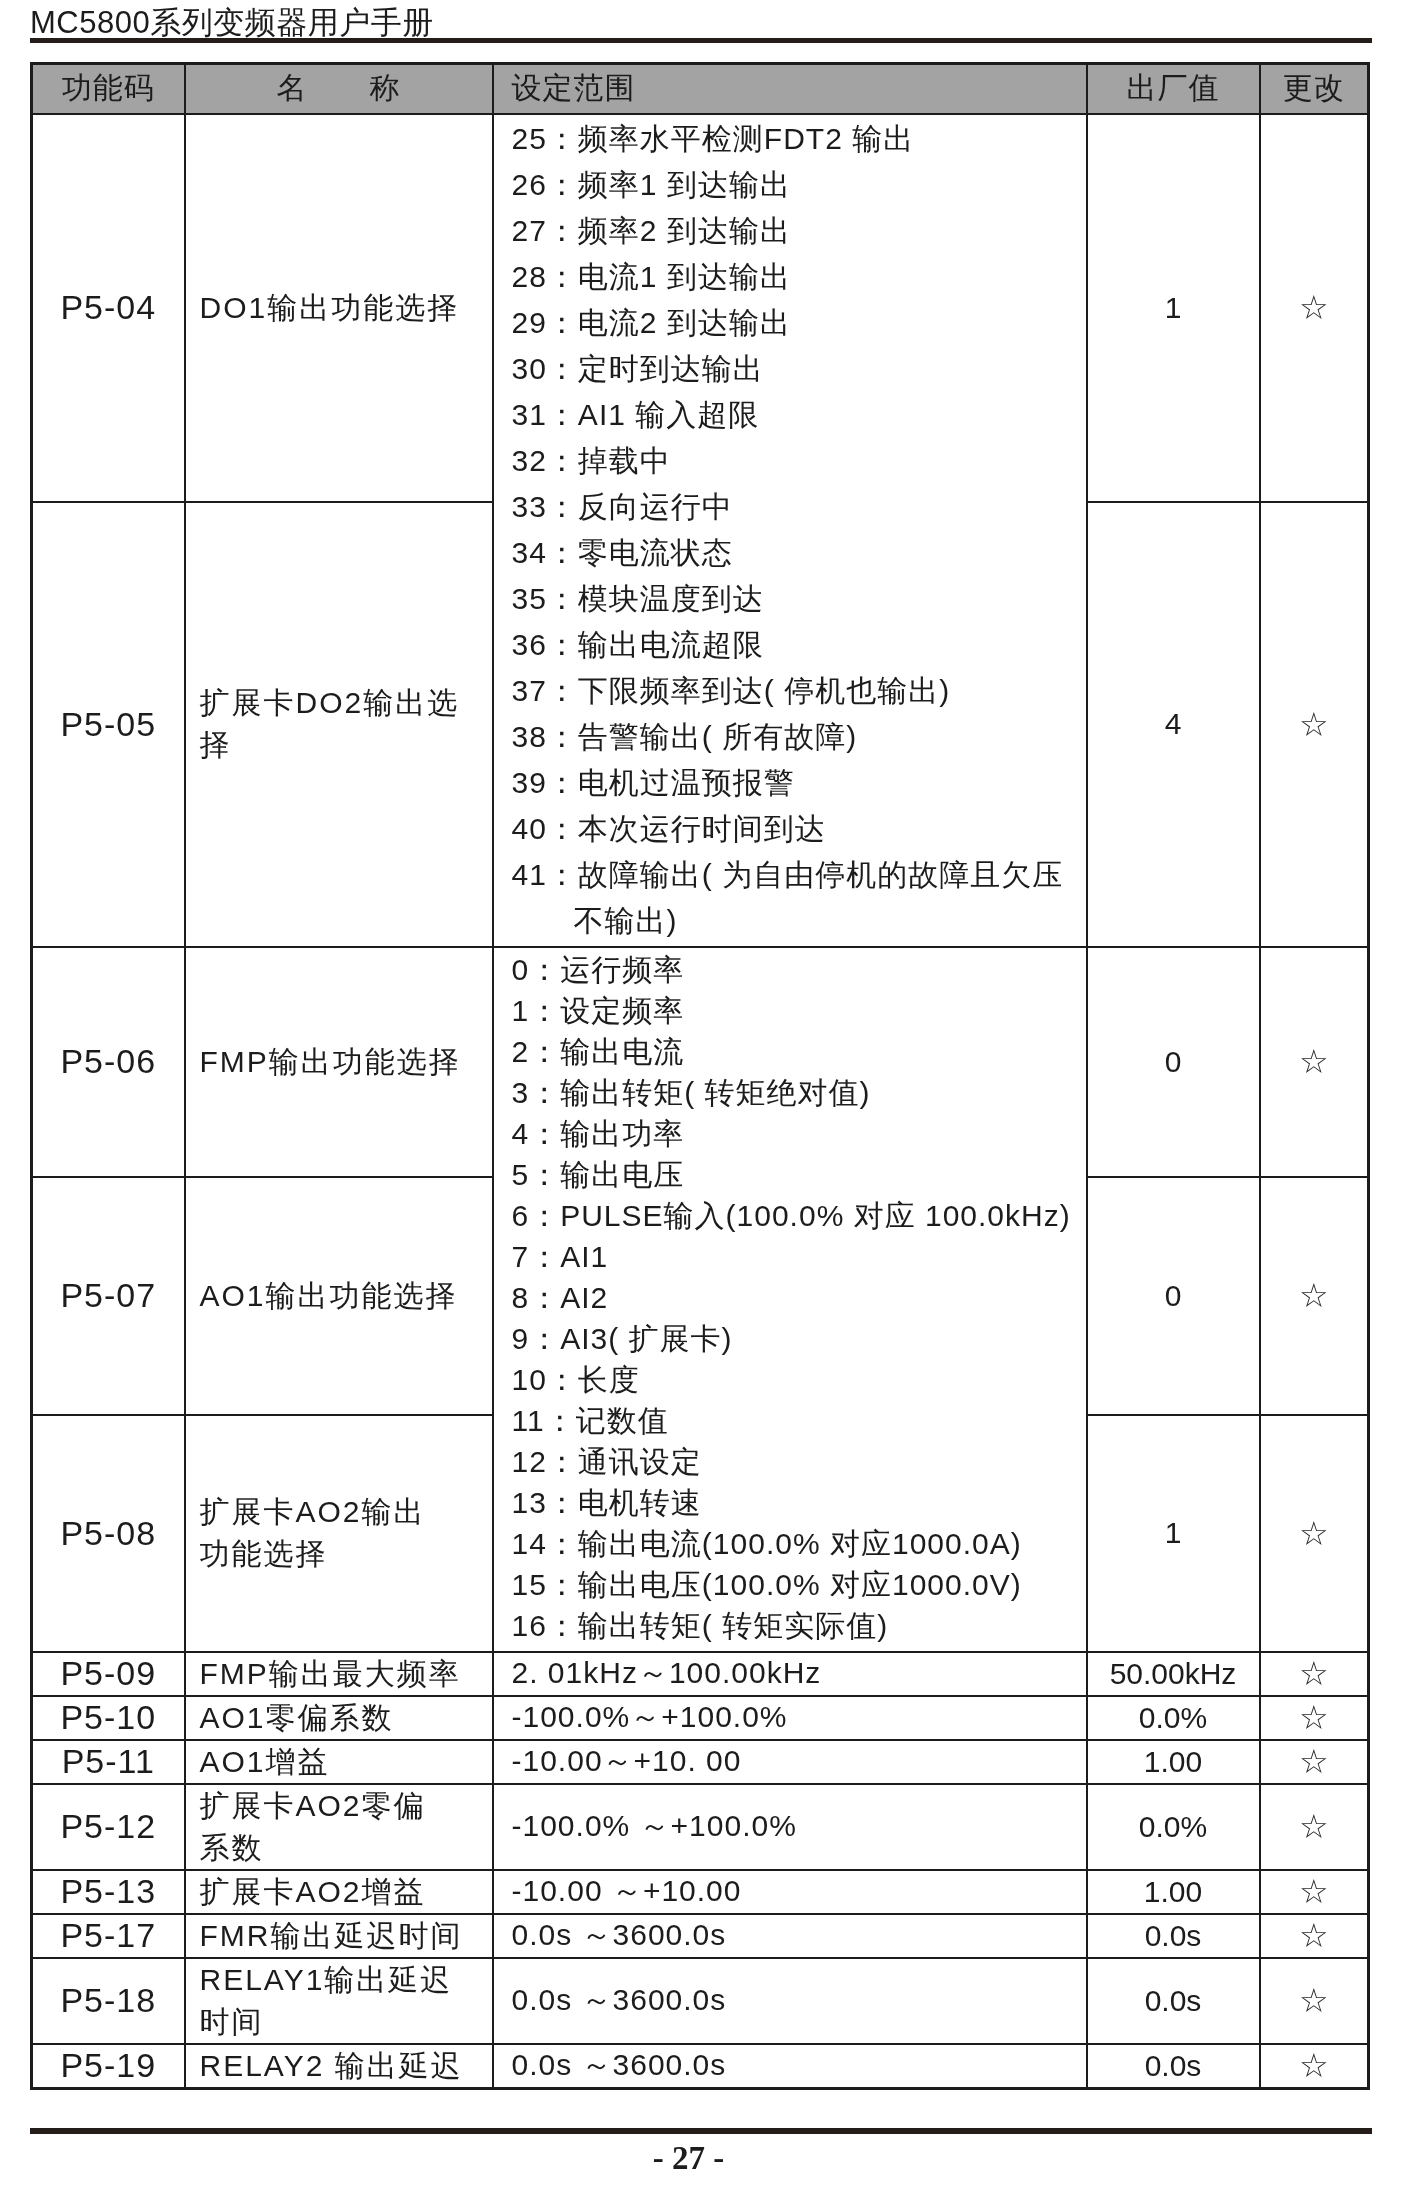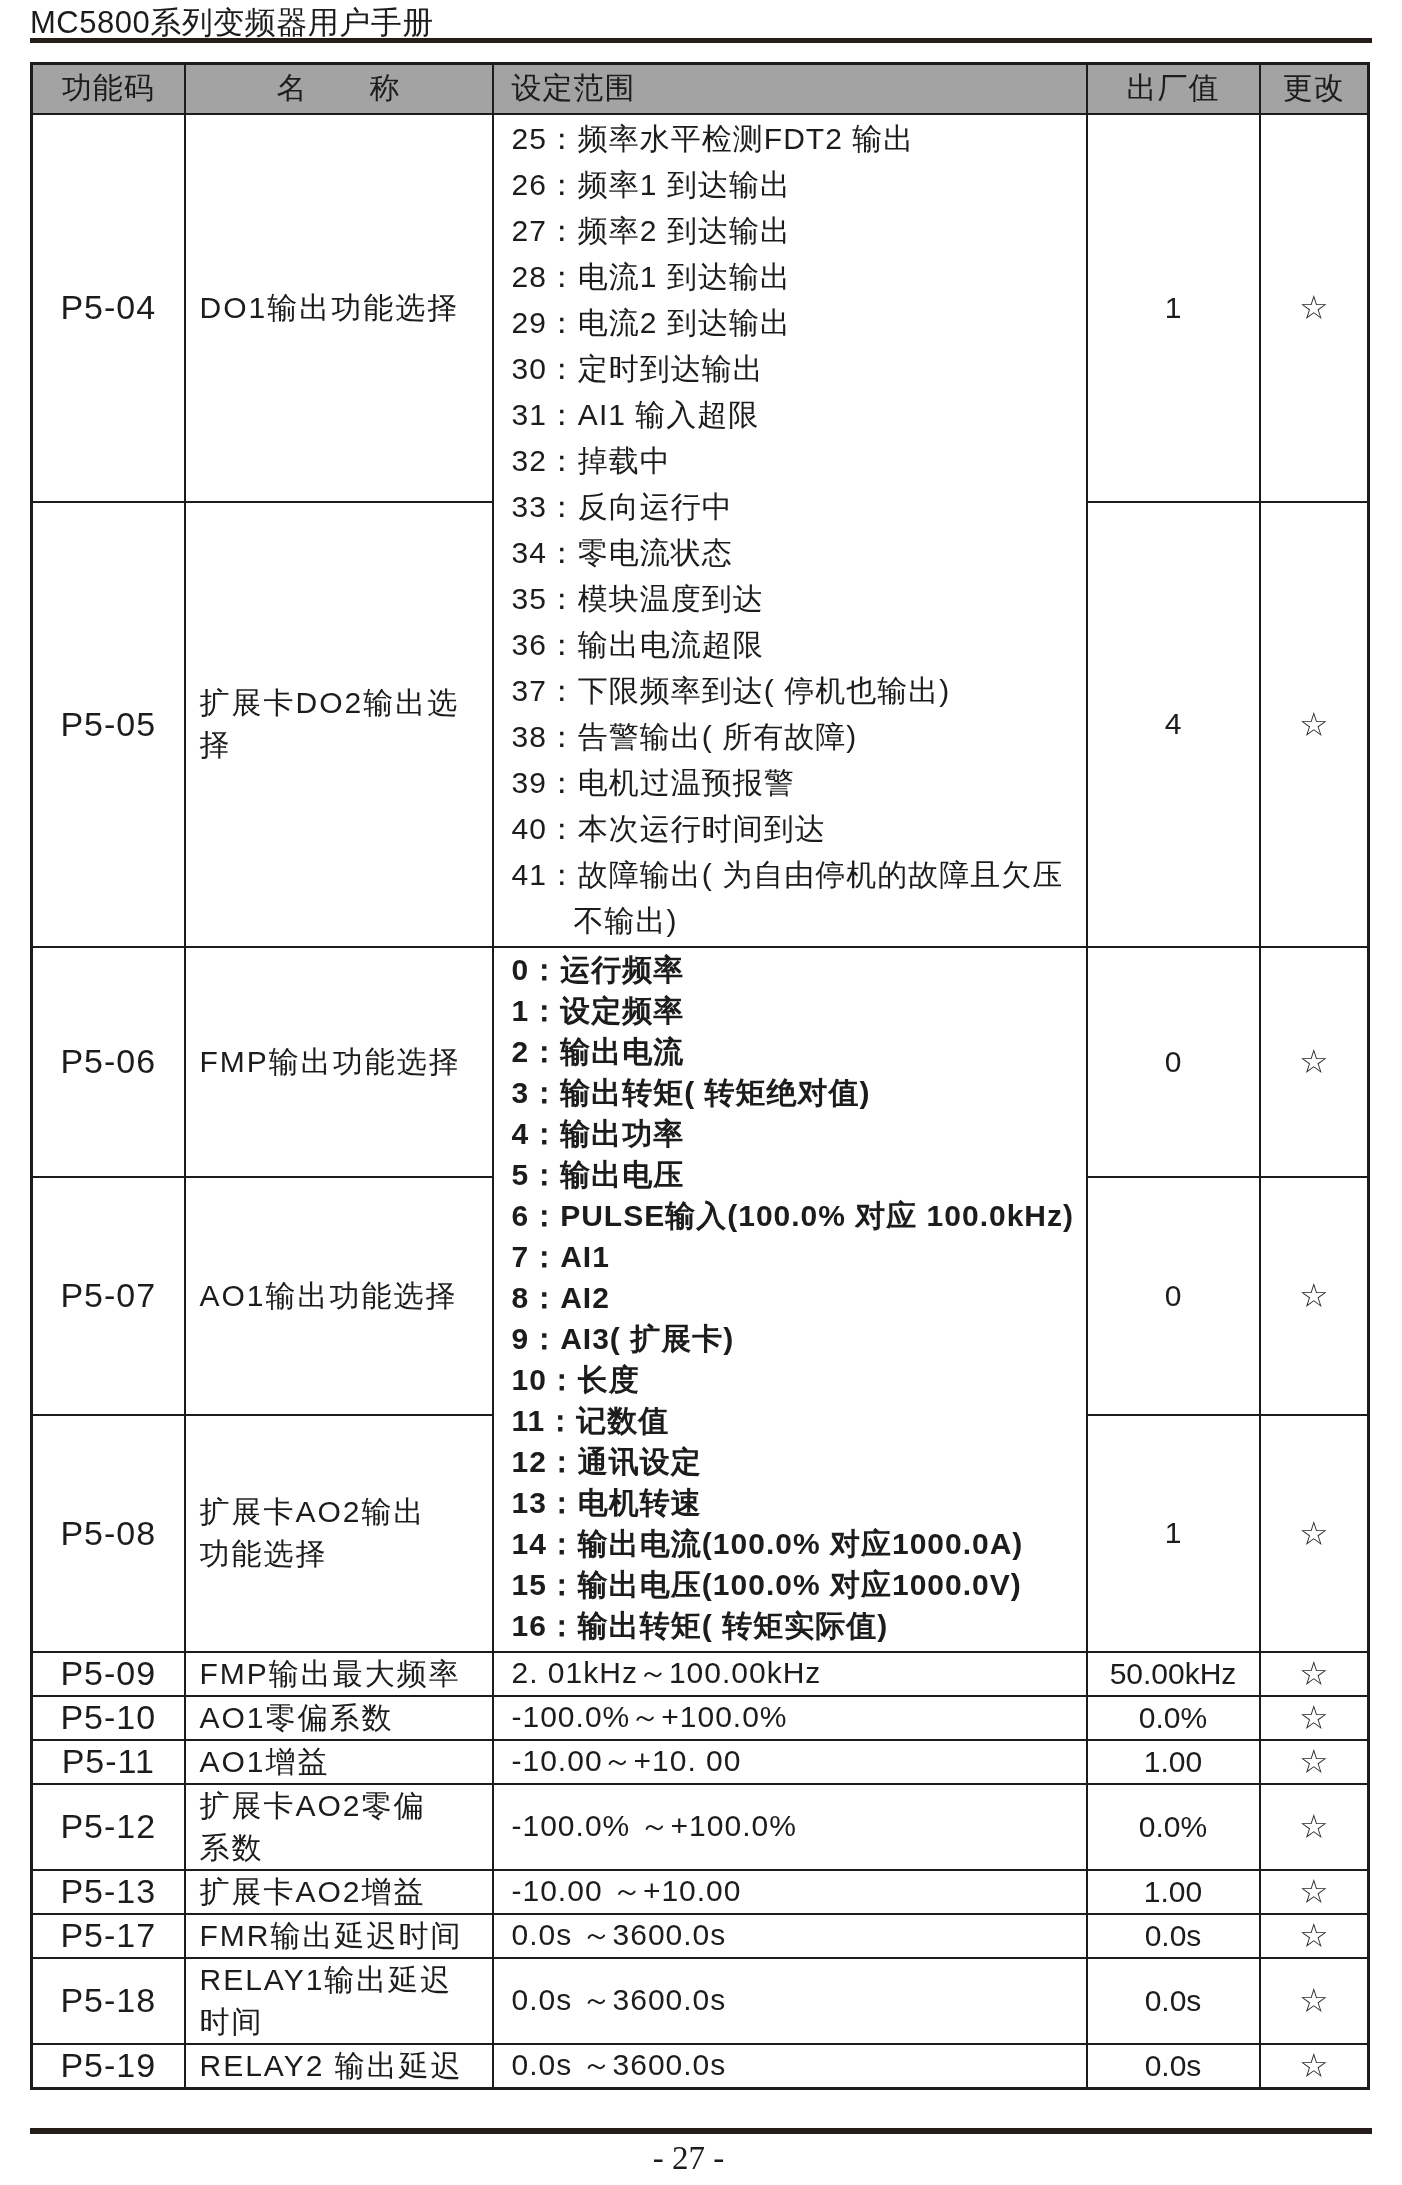--- a/index.html
+++ b/index.html
@@ -39,38 +39,39 @@
   }
   td.range-cell {
     font-size:30px; letter-spacing:1px; vertical-align:middle;
     padding-left:18px;
   }
   td.range-big {
     vertical-align:top; font-size:30px; letter-spacing:1px;
     padding:1px 6px 0 18px;
   }
   td.range-big.g1 { line-height:46px;border-radius:12px; }
-  td.range-big.g2 { line-height:41px;font-weight:bold; }
+  td.range-big.g2 { line-height:41px; }
   .opt      { padding-left:62px; text-indent:-62px; }
   .opt-cont { padding-left:62px; text-indent:0; }
   td.default-cell {
     text-align:center; font-size:30px; vertical-align:middle;
   }
   td.change-cell {
     text-align:center; font-size:33px; vertical-align:middle;
     color:#2a2a2a;
   }
   .footer-rule {
     position:absolute; left:30px; top:2128px; width:1342px; height:6px;
     background:#241d1a;
   }
   .page-number {
     position:absolute; left:0; top:2140px; width:1377px;
     text-align:center; font-size:33px;
     font-family:"Liberation Serif","DejaVu Serif",serif;
+    font-weight:bold;
   }
 </style>
 </head>
 <body>
 
 <div class="doc-title">MC5800系列变频器用户手册</div>
 <div class="title-rule"></div>
 
 <table class="param-table">
   <colgroup>

